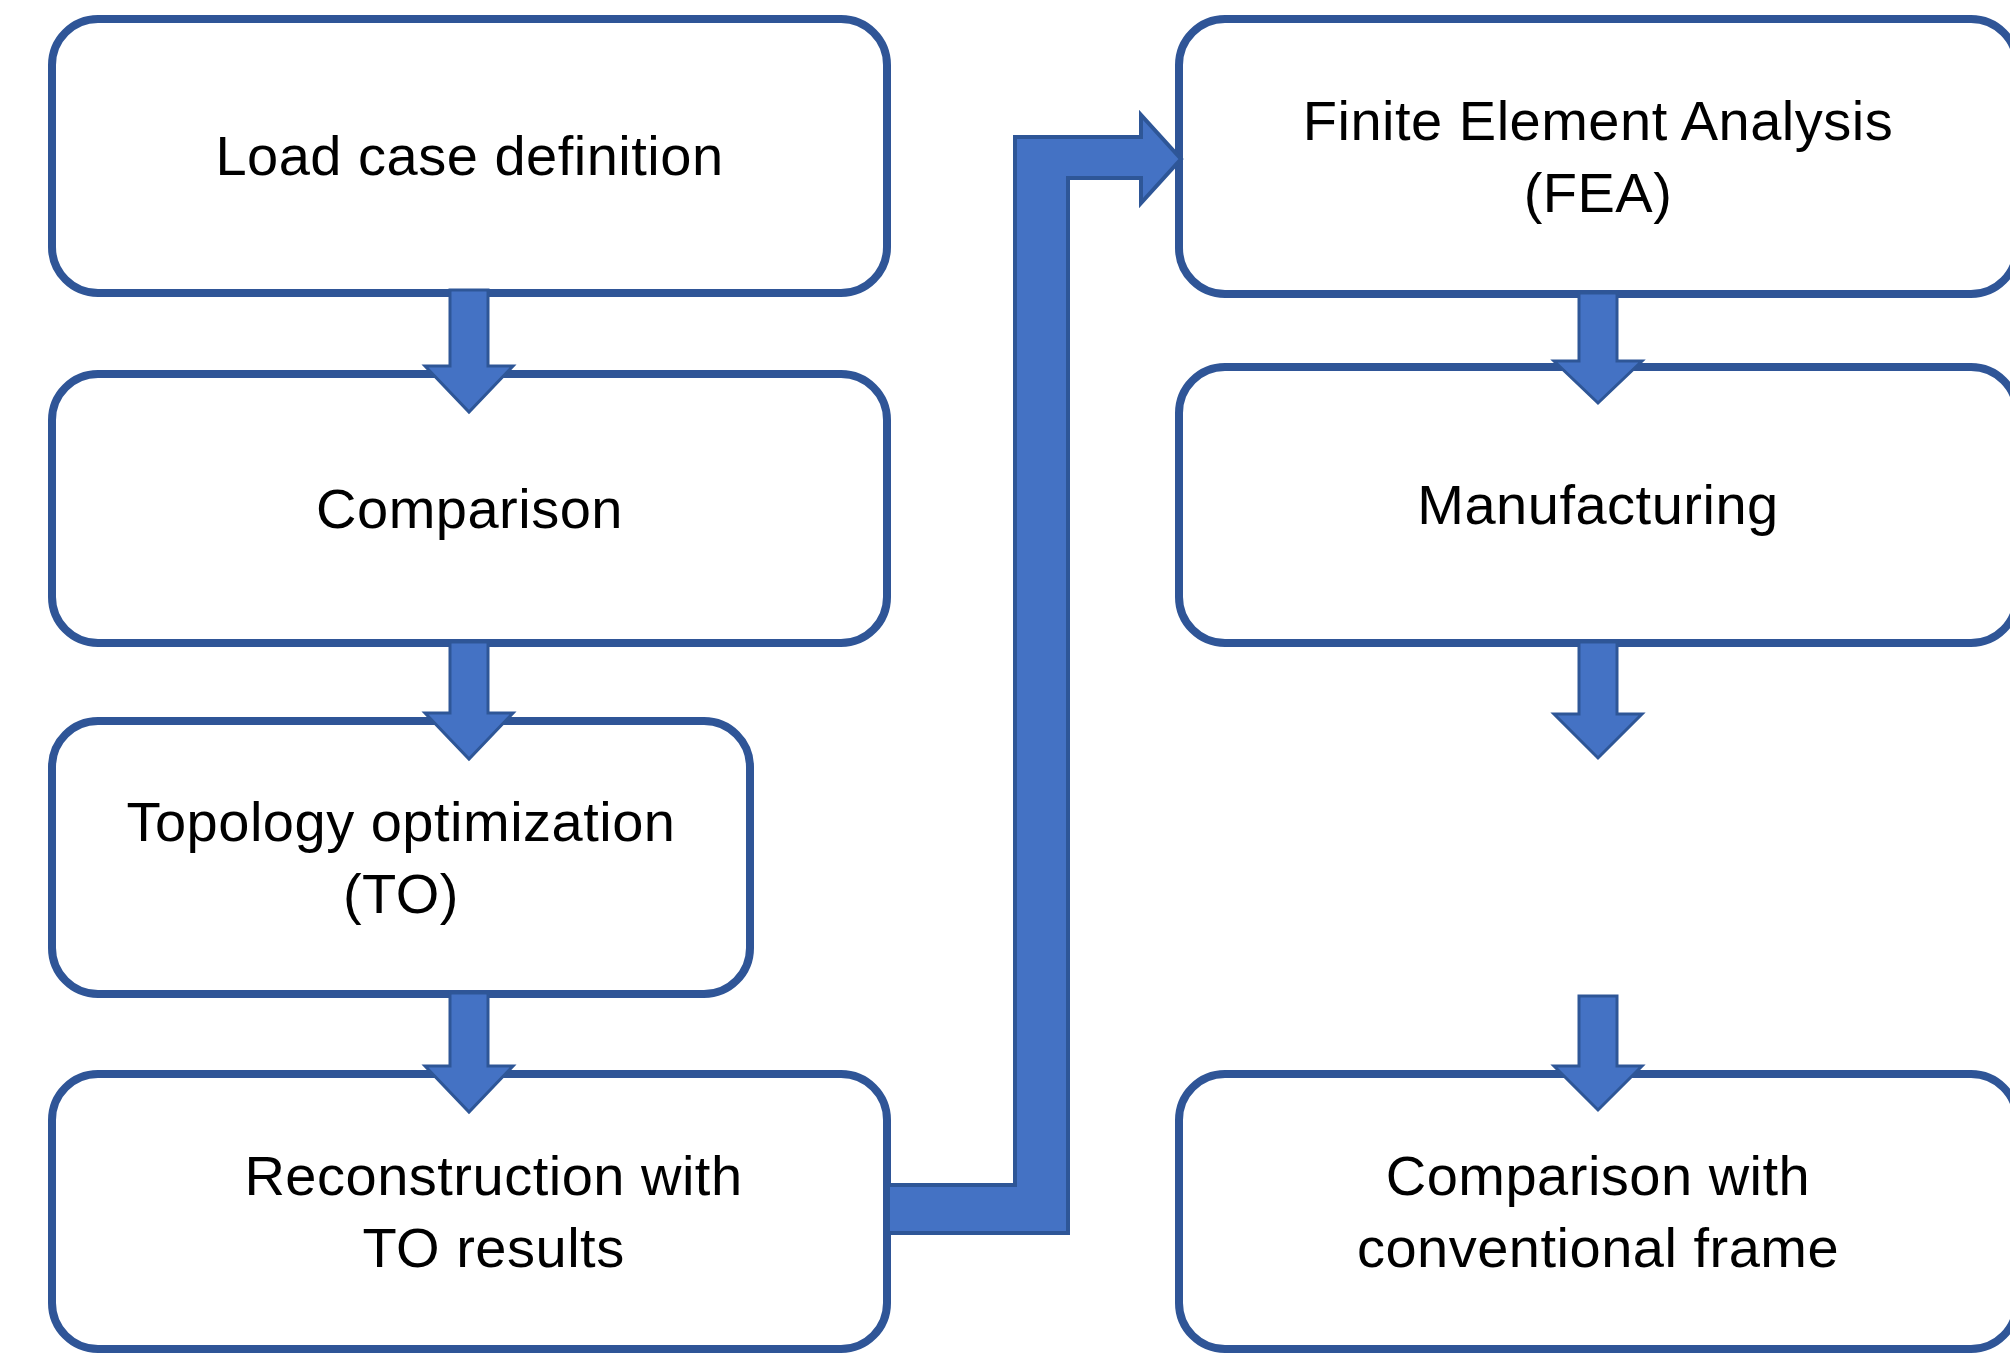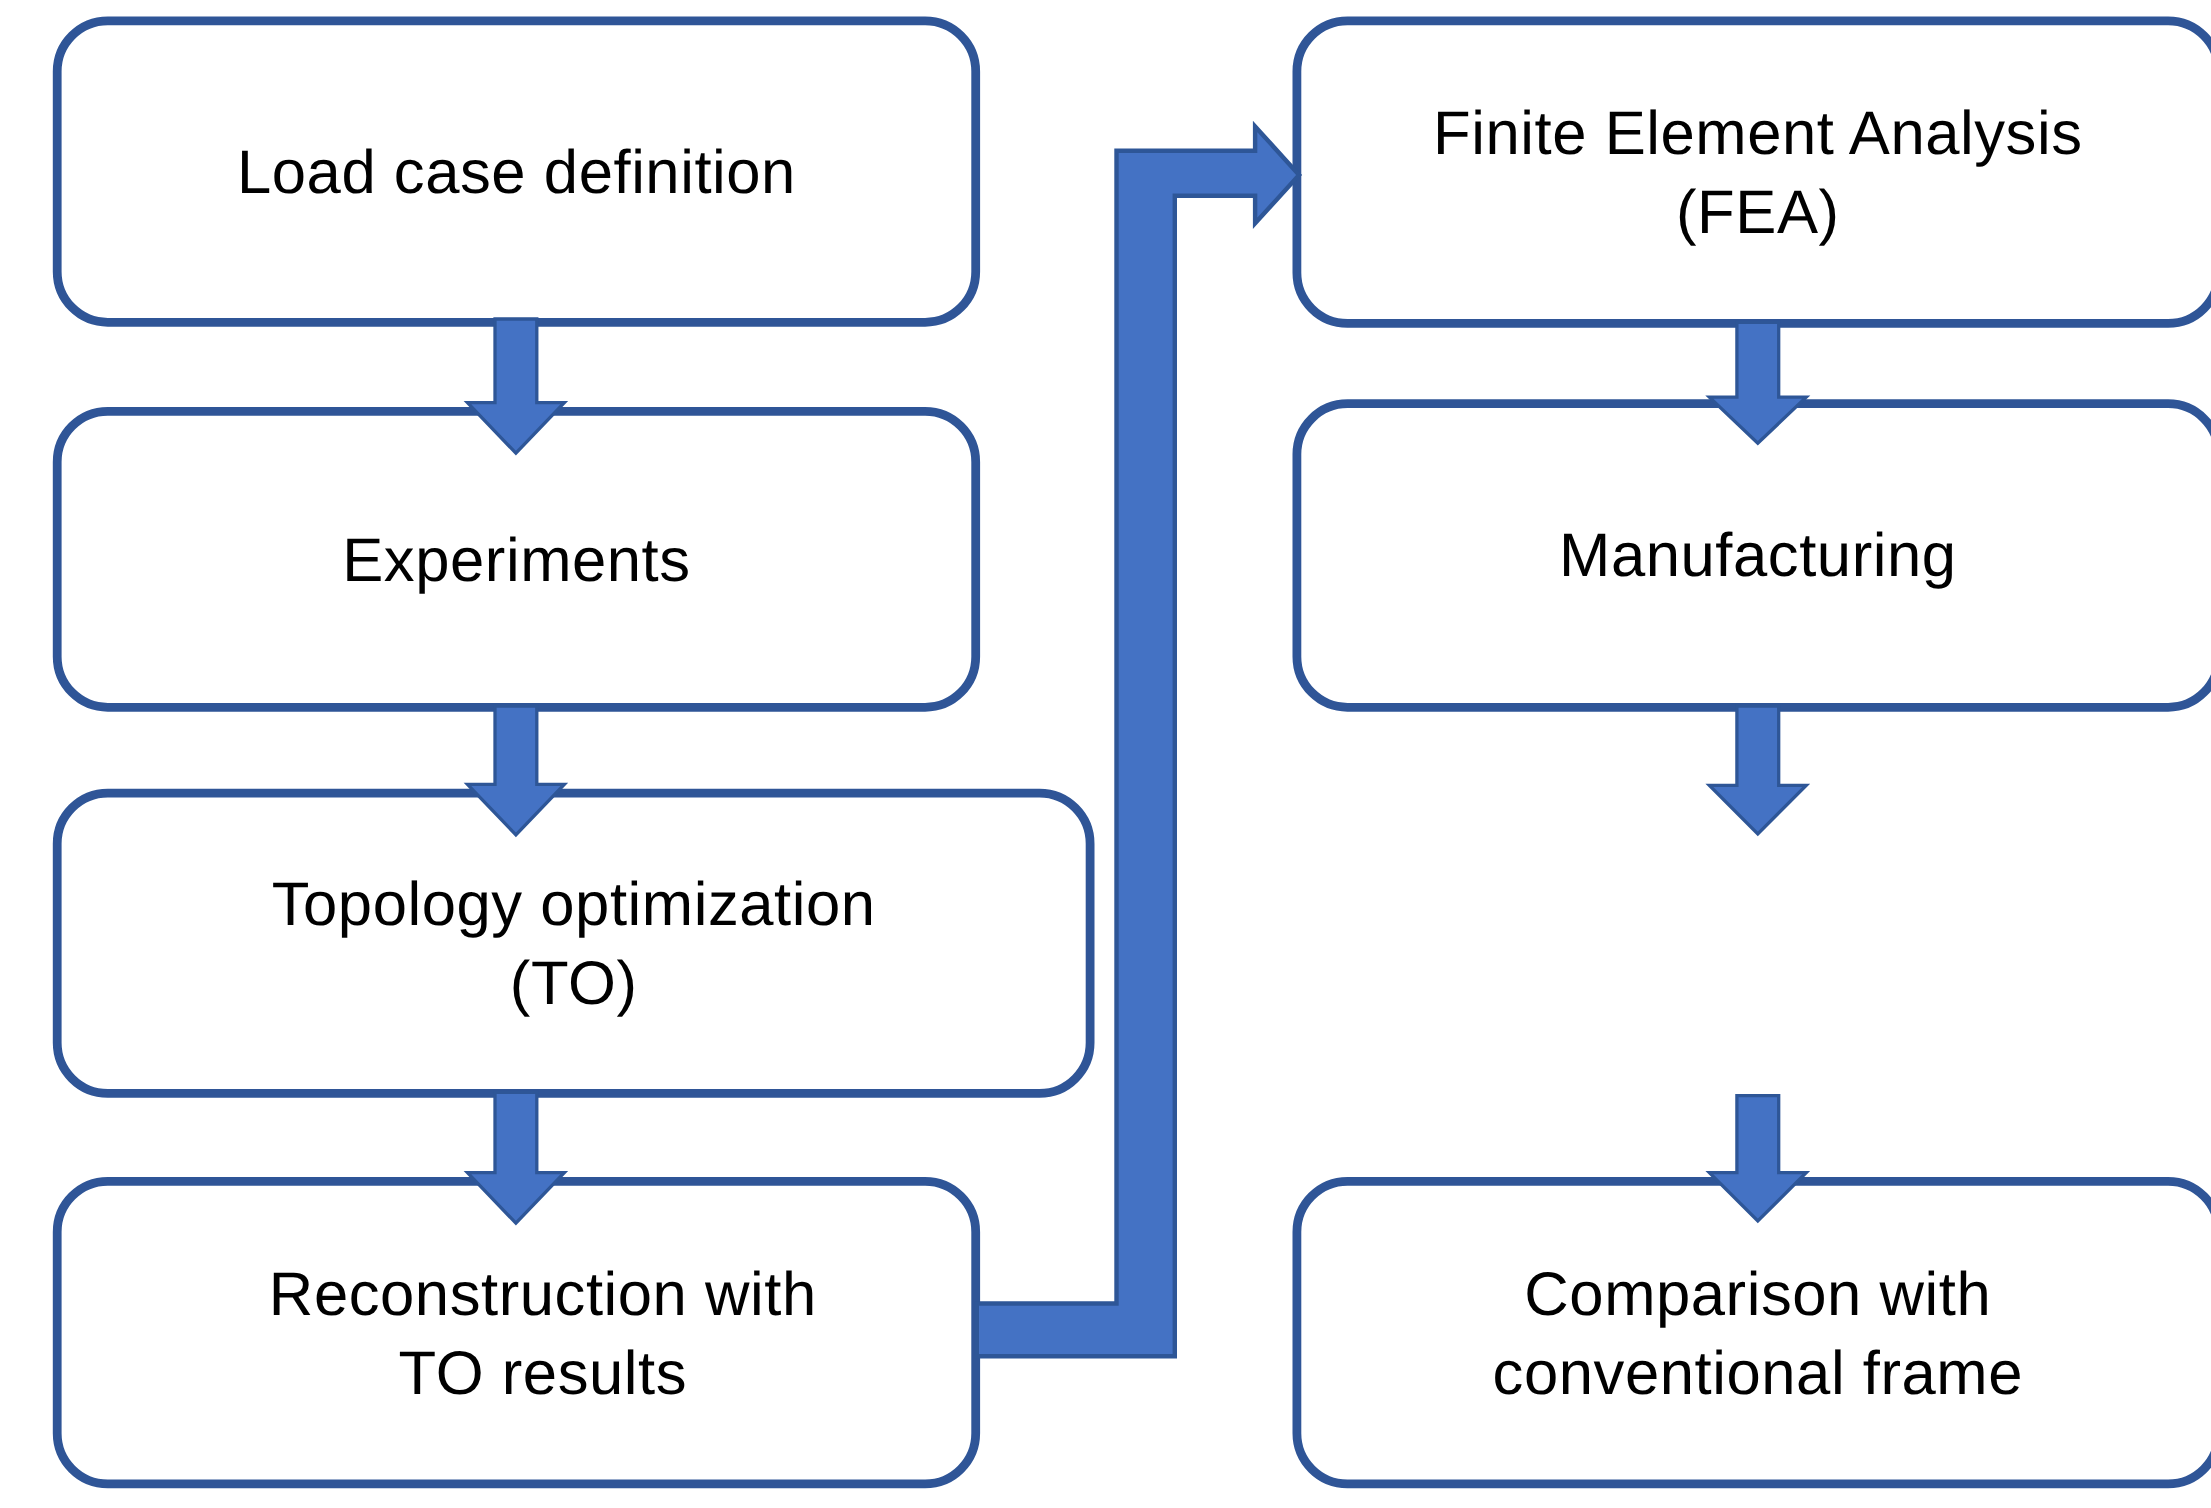--- a/index.html
+++ b/index.html
@@ -34,21 +34,21 @@
   }
   .node .line {
     display: block;
     white-space: nowrap;
   }
   .node .line:empty { display: none; }
 
   
   .pos-l1 { left: 20px;   top: 15px;   width: 843px; height: 282px; }
   .pos-l2 { left: 20px;   top: 370px;  width: 843px; height: 277px; }
-  .pos-l3 { left: 20px;   top: 717px;  width: 947px; height: 281px; }
+  .pos-l3 { left: 20px;   top: 717px;  width: 706px; height: 281px; }
   .pos-l4 { left: 20px;   top: 1070px; width: 843px; height: 283px; padding-left: 48px; }
   
   .pos-r1 { left: 1147px; top: 15px;   width: 846px; height: 283px; text-align: center; }
   .pos-r2 { left: 1147px; top: 363px;  width: 846px; height: 284px; }
   .pos-r3 { left: 1147px; top: 720px;  width: 846px; height: 282px; }
   .pos-r4 { left: 1147px; top: 1070px; width: 846px; height: 283px; }
 
   .arrow-layer {
     position: absolute;
     inset: 0;
@@ -66,21 +66,21 @@
 </head>
 <body>
 
 <div class="canvas">
 
   <div class="node pos-l1">
     <span class="line">Load case definition</span>
   </div>
 
   <div class="node pos-l2">
-    <span class="line">Experiments</span>
+    <span class="line">Comparison</span>
   </div>
 
   <div class="node pos-l3">
     <span class="line">Topology optimization</span>
     <span class="line">(TO)</span>
   </div>
 
   <div class="node pos-l4">
     <span class="line">Reconstruction with</span>
     <span class="line">TO results</span>

